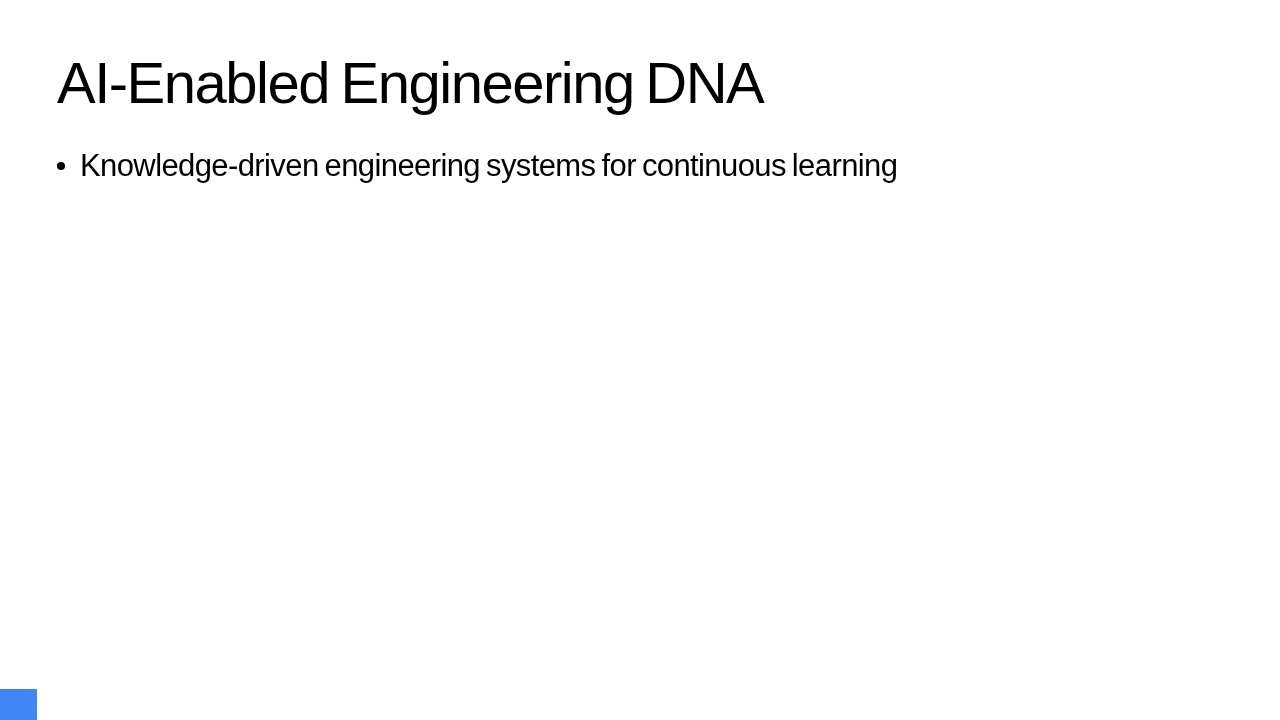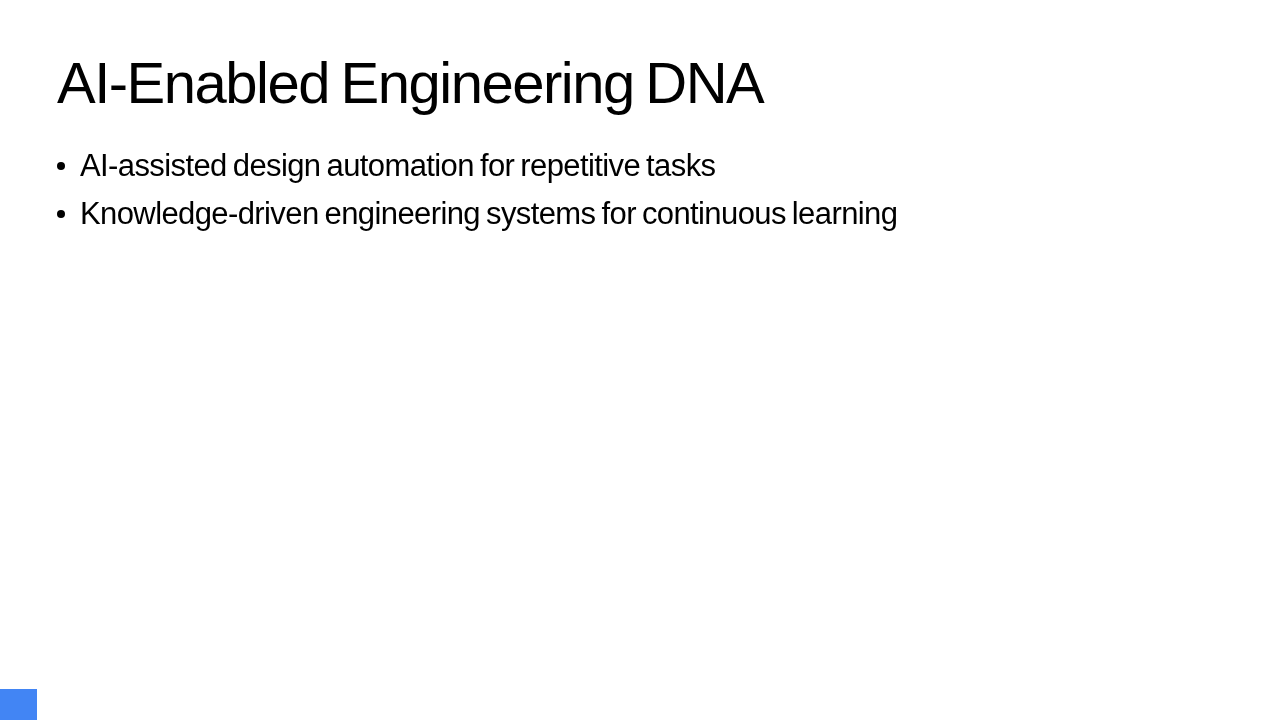--- a/index.html
+++ b/index.html
@@ -1,15 +1,15 @@
 <!DOCTYPE html>
 <html><head>
 <meta charset="utf-8">
 <style>
-  * { margin: 0; padding: 0; box-sizing: border-box; }
+  * { margin: 0; padding: 0; box-sizing: border-box; text-align: center; }
 
   html, body {
     width: 1280px;
     height: 720px;
     overflow: hidden;
     background: #ffffff;
   }
 
   .slide {
     position: relative;
@@ -76,23 +76,19 @@
 </head>
 <body>
 
 <div class="slide">
 
   <h1 class="slide-title">AI-Enabled Engineering DNA</h1>
 
   <ul class="bullet-list">
     <li>
       <span class="bullet-dot"></span>
-      <span>AI-assisted design automation for repetitive tasks</span>
-    </li>
-    <li>
-      <span class="bullet-dot"></span>
       <span>Knowledge-driven engineering systems for continuous learning</span>
     </li>
   </ul>
 
   <div class="accent-rect" style="background: rgb(66, 133, 244);"></div>
 
 </div>
 
 </body></html>

